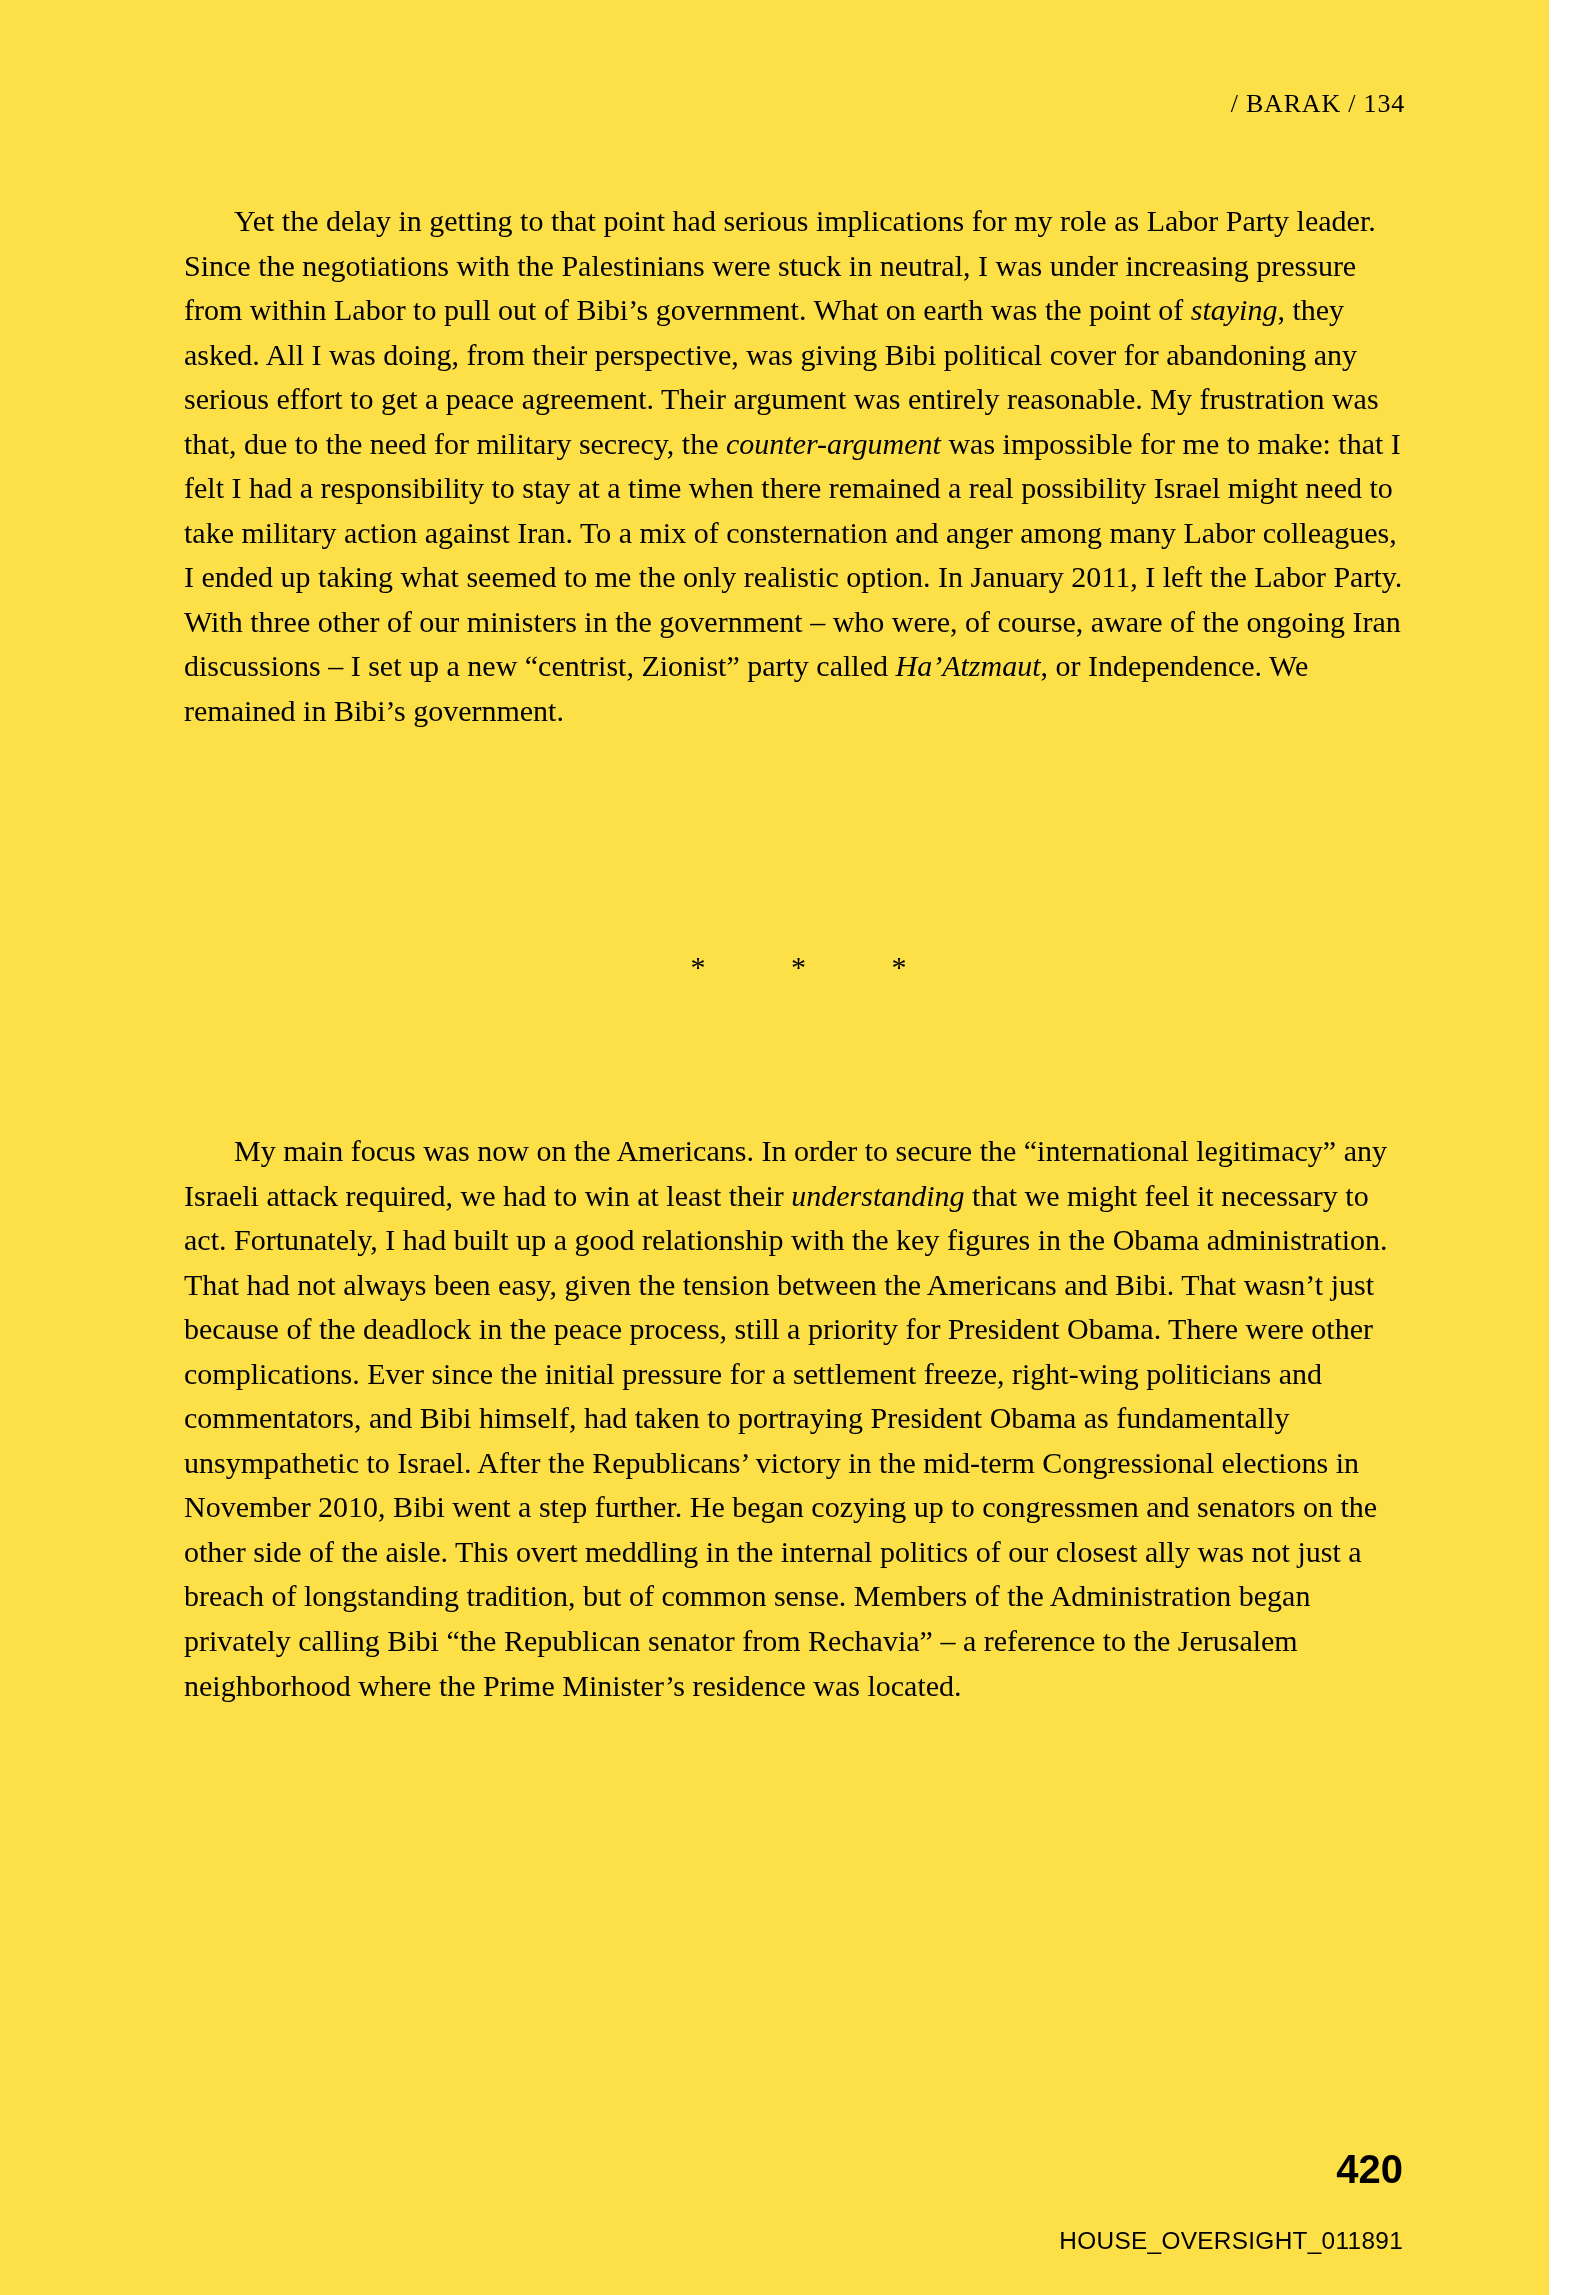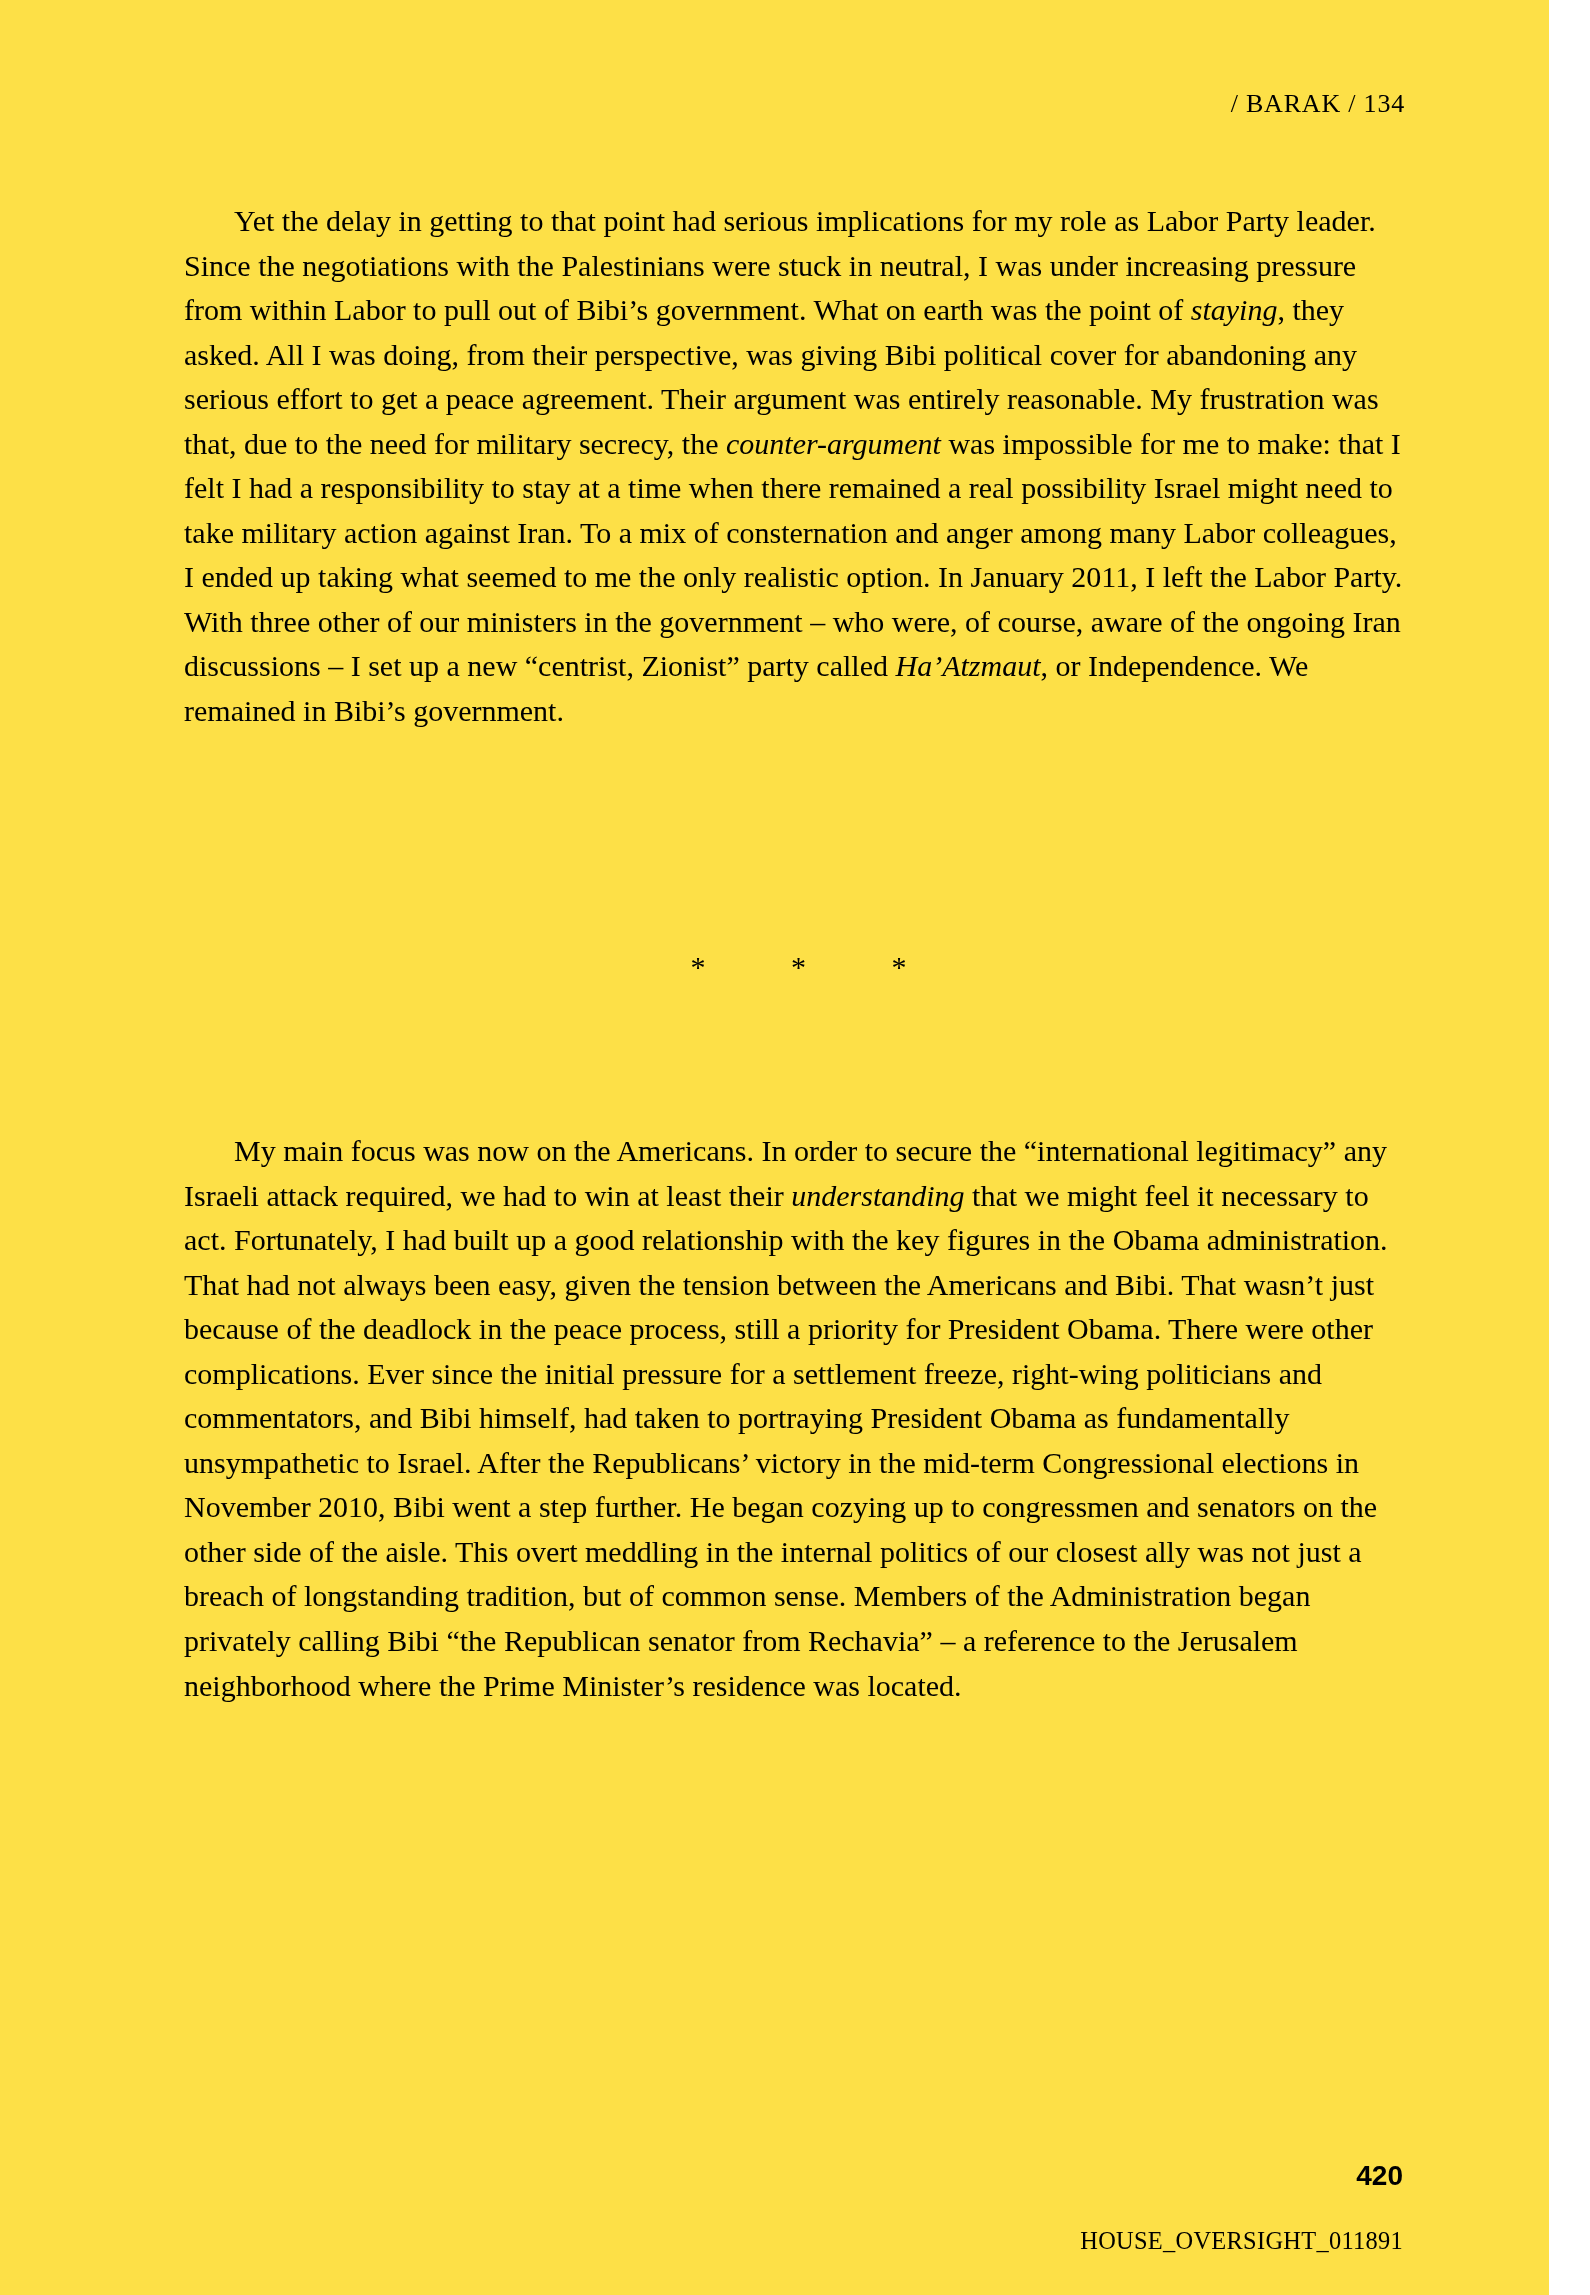--- a/index.html
+++ b/index.html
@@ -56,30 +56,30 @@
     padding-left: 39px;
     box-sizing: border-box;
   }
   #para-2 {
     top: 1113px;
   }
   .page-number {
     position: absolute;
     bottom: 103px;
     right: 146px;
-    font-size: 28px;
+    font-size: 40px;
     font-weight: bold;
     font-family: "Liberation Sans", sans-serif;
   }
   .bates {
     position: absolute;
     bottom: 40px;
     right: 146px;
     font-size: 24.4px;
-    font-family: Liberation Serif, serif;
+    font-family: Liberation Sans, sans-serif;
     letter-spacing: 0.3px;
   }
 </style>
 </head>
 <body>
 
 <div class="page">
 
   <div class="running-head">/ BARAK / 134</div>
 

